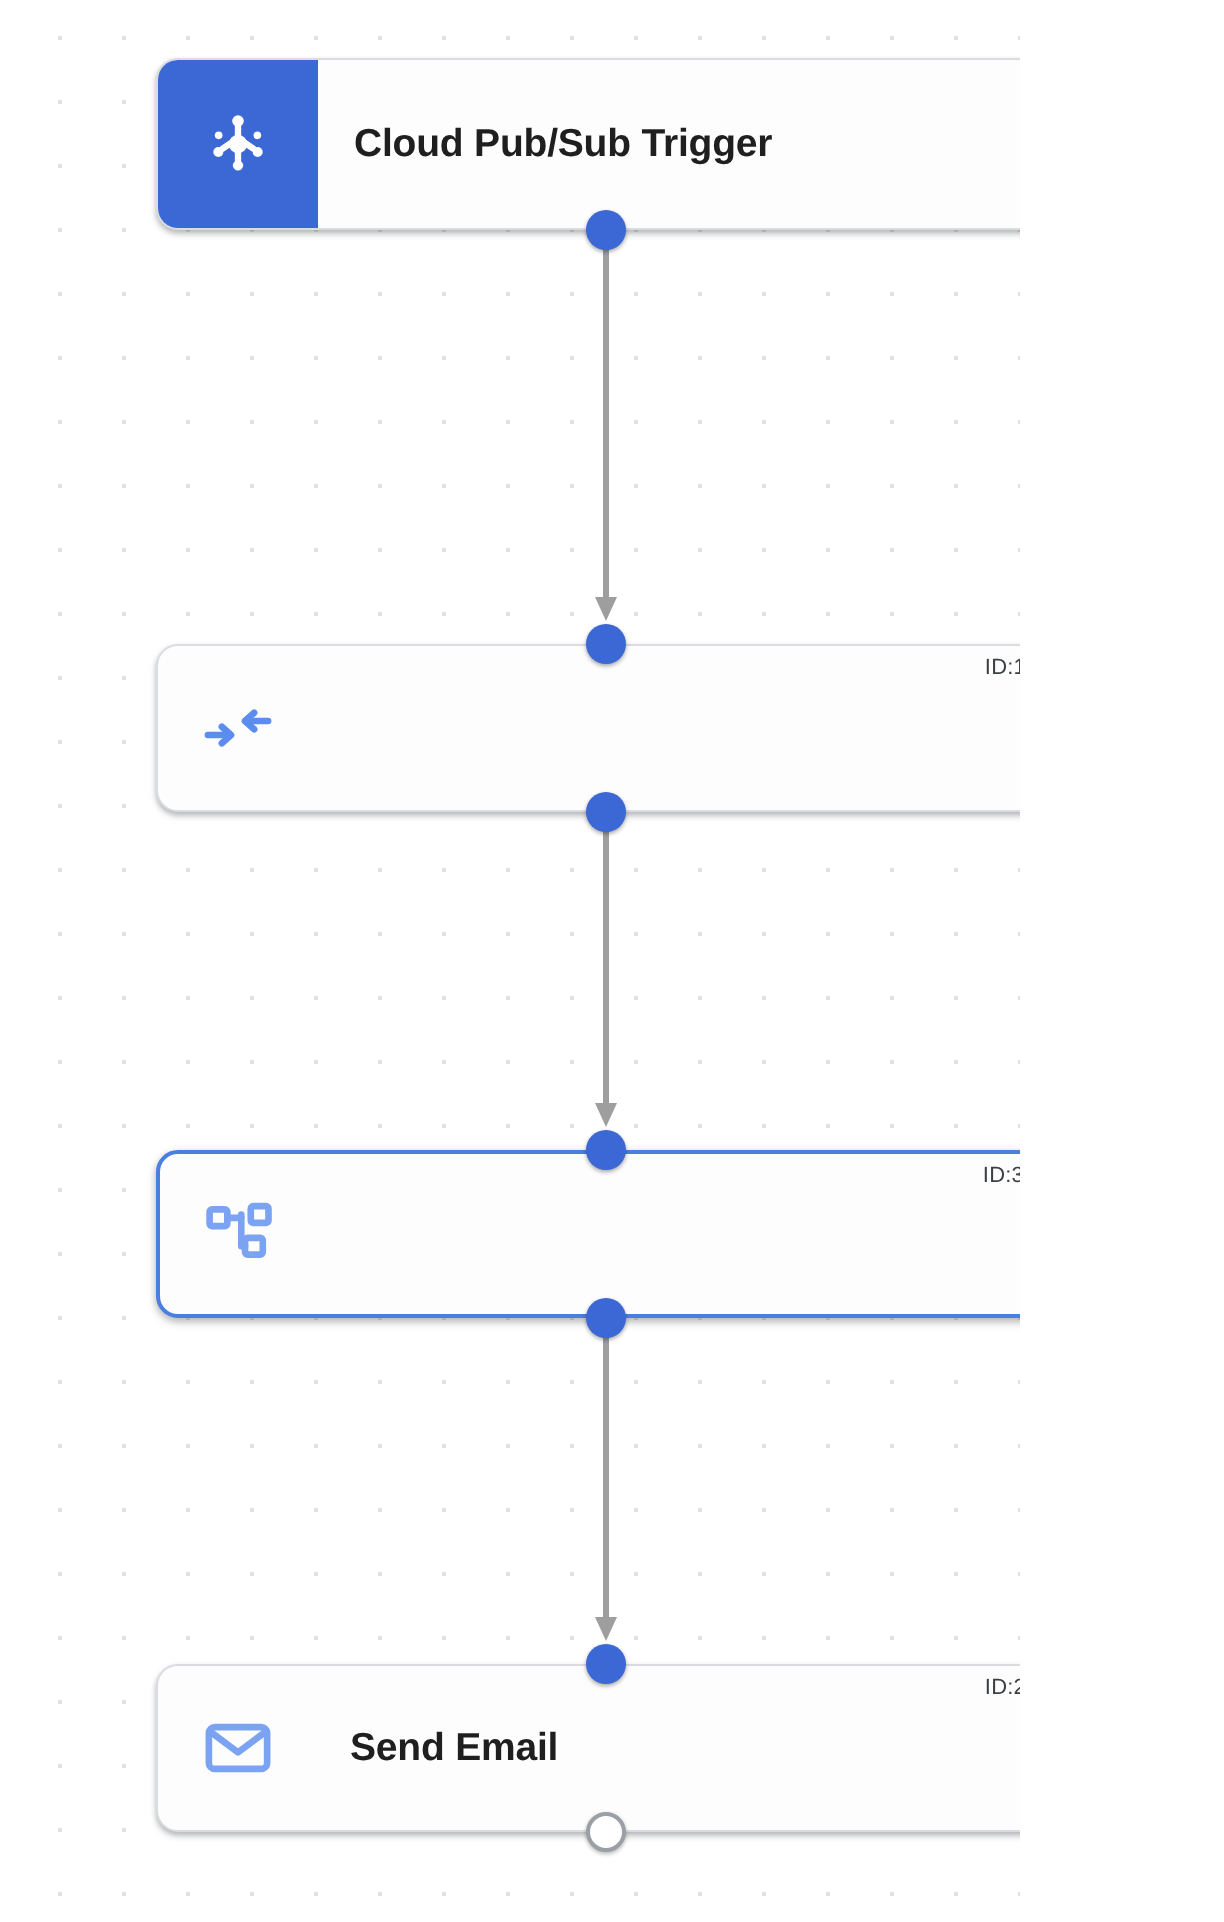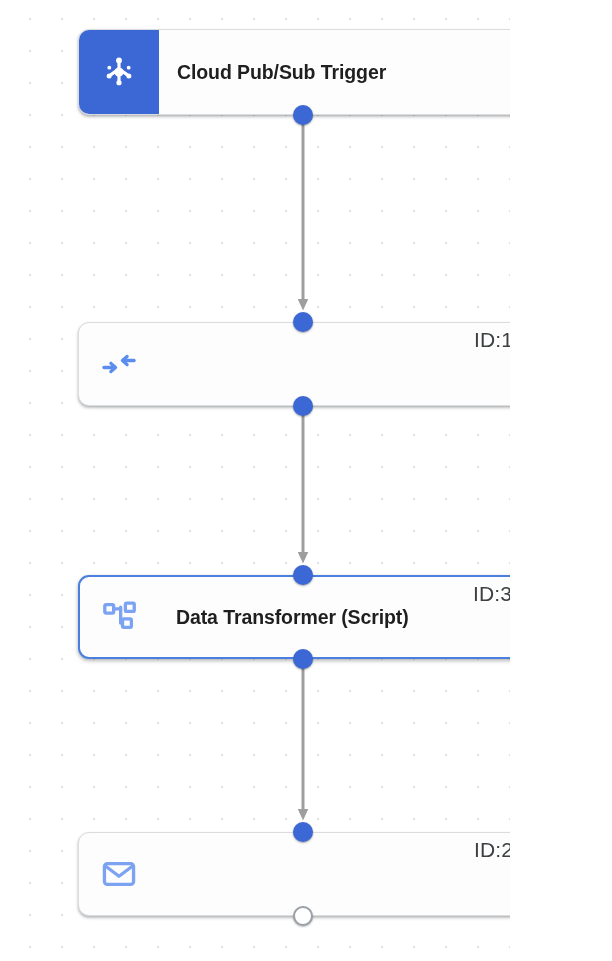--- a/index.html
+++ b/index.html
@@ -93,21 +93,21 @@
     margin-left: 16px;
   }
   .node.trigger .node-title {
     margin-left: 18px;
   }
 
   .id-badge {
     position: absolute;
     top: 5px;
     right: 14px;
-    font-size: 21px;
+    font-size: 11px;
     font-weight: normal;
     color: #3c4043;
     letter-spacing: 0.1px;
   }
 
   
   .port {
     position: absolute;
     width: 20px;
     height: 20px;
@@ -193,33 +193,33 @@
       <svg width="38" height="38" viewBox="0 0 24 24">
         <g stroke="#7ba3f2" stroke-width="2.1" fill="none" stroke-linejoin="round">
           <rect x="2.4" y="4.2" width="5.6" height="5.3" rx="0.8"></rect>
           <rect x="15.4" y="3.2" width="5.6" height="5.3" rx="0.8"></rect>
           <rect x="13.6" y="13.2" width="5.6" height="5.3" rx="0.8"></rect>
           <path d="M8.0 6.9 H12.4 V5.85" stroke-linecap="round"></path>
           <path d="M12.4 6.9 V15.85 H13.6" stroke-linecap="round"></path>
         </g>
       </svg>
     </div>
-    <div class="node-title">Data Transformer (Script)</div>
     <div class="id-badge">ID:3</div>
   </div>
   <div class="port filled" style="left:303px; top:575px;"></div>
   <div class="port filled" style="left:303px; top:659px;"></div>
 
   <div class="node" style="top:832px; height:84px;">
     <div class="icon-panel plain">
       <svg width="38" height="38" viewBox="0 0 24 24">
         <g stroke="#7ba3f2" stroke-width="2.1" fill="none" stroke-linecap="round" stroke-linejoin="round">
           <rect x="2.8" y="5.4" width="18.4" height="13.2" rx="1.9"></rect>
           <path d="M3.6 7.1 L12 13.4 L20.4 7.1"></path>
         </g>
       </svg>
     </div>
+    <div class="node-title">Send Email</div>
     <div class="id-badge">ID:2</div>
   </div>
   <div class="port filled" style="left:303px; top:832px;"></div>
   <div class="port hollow" style="left:303px; top:916px;"></div>
 
 </div>
 
 </body></html>

